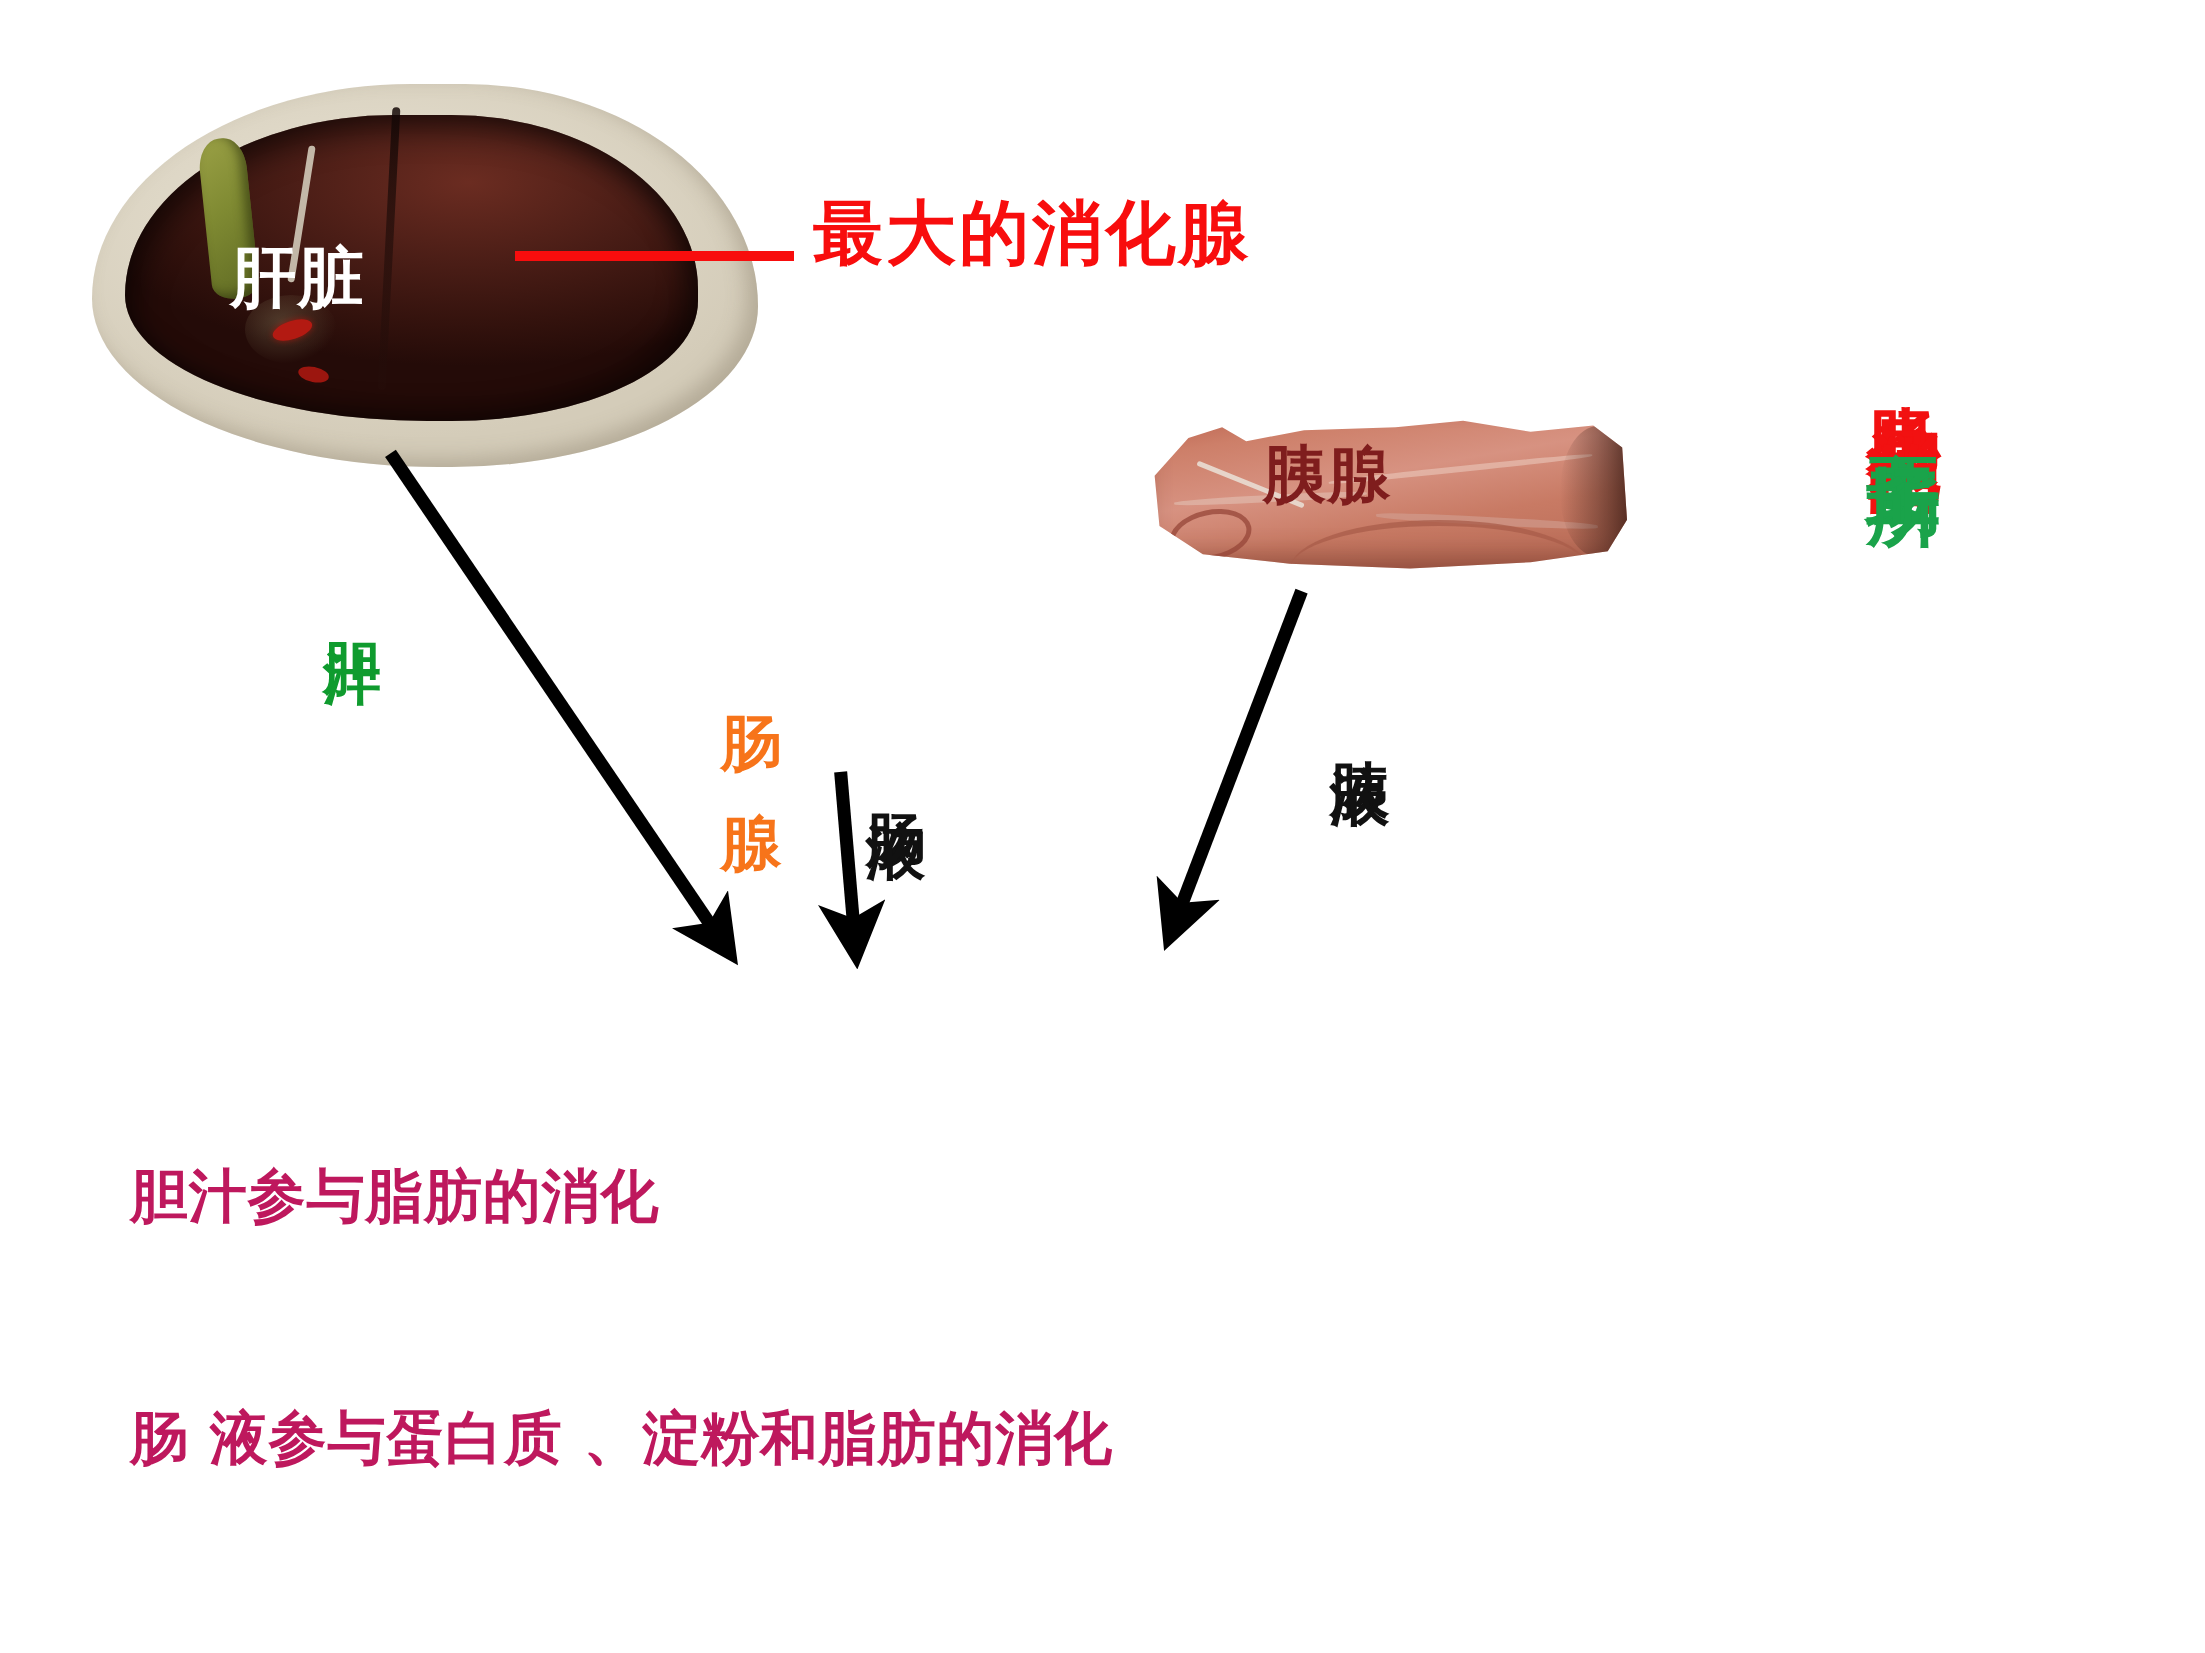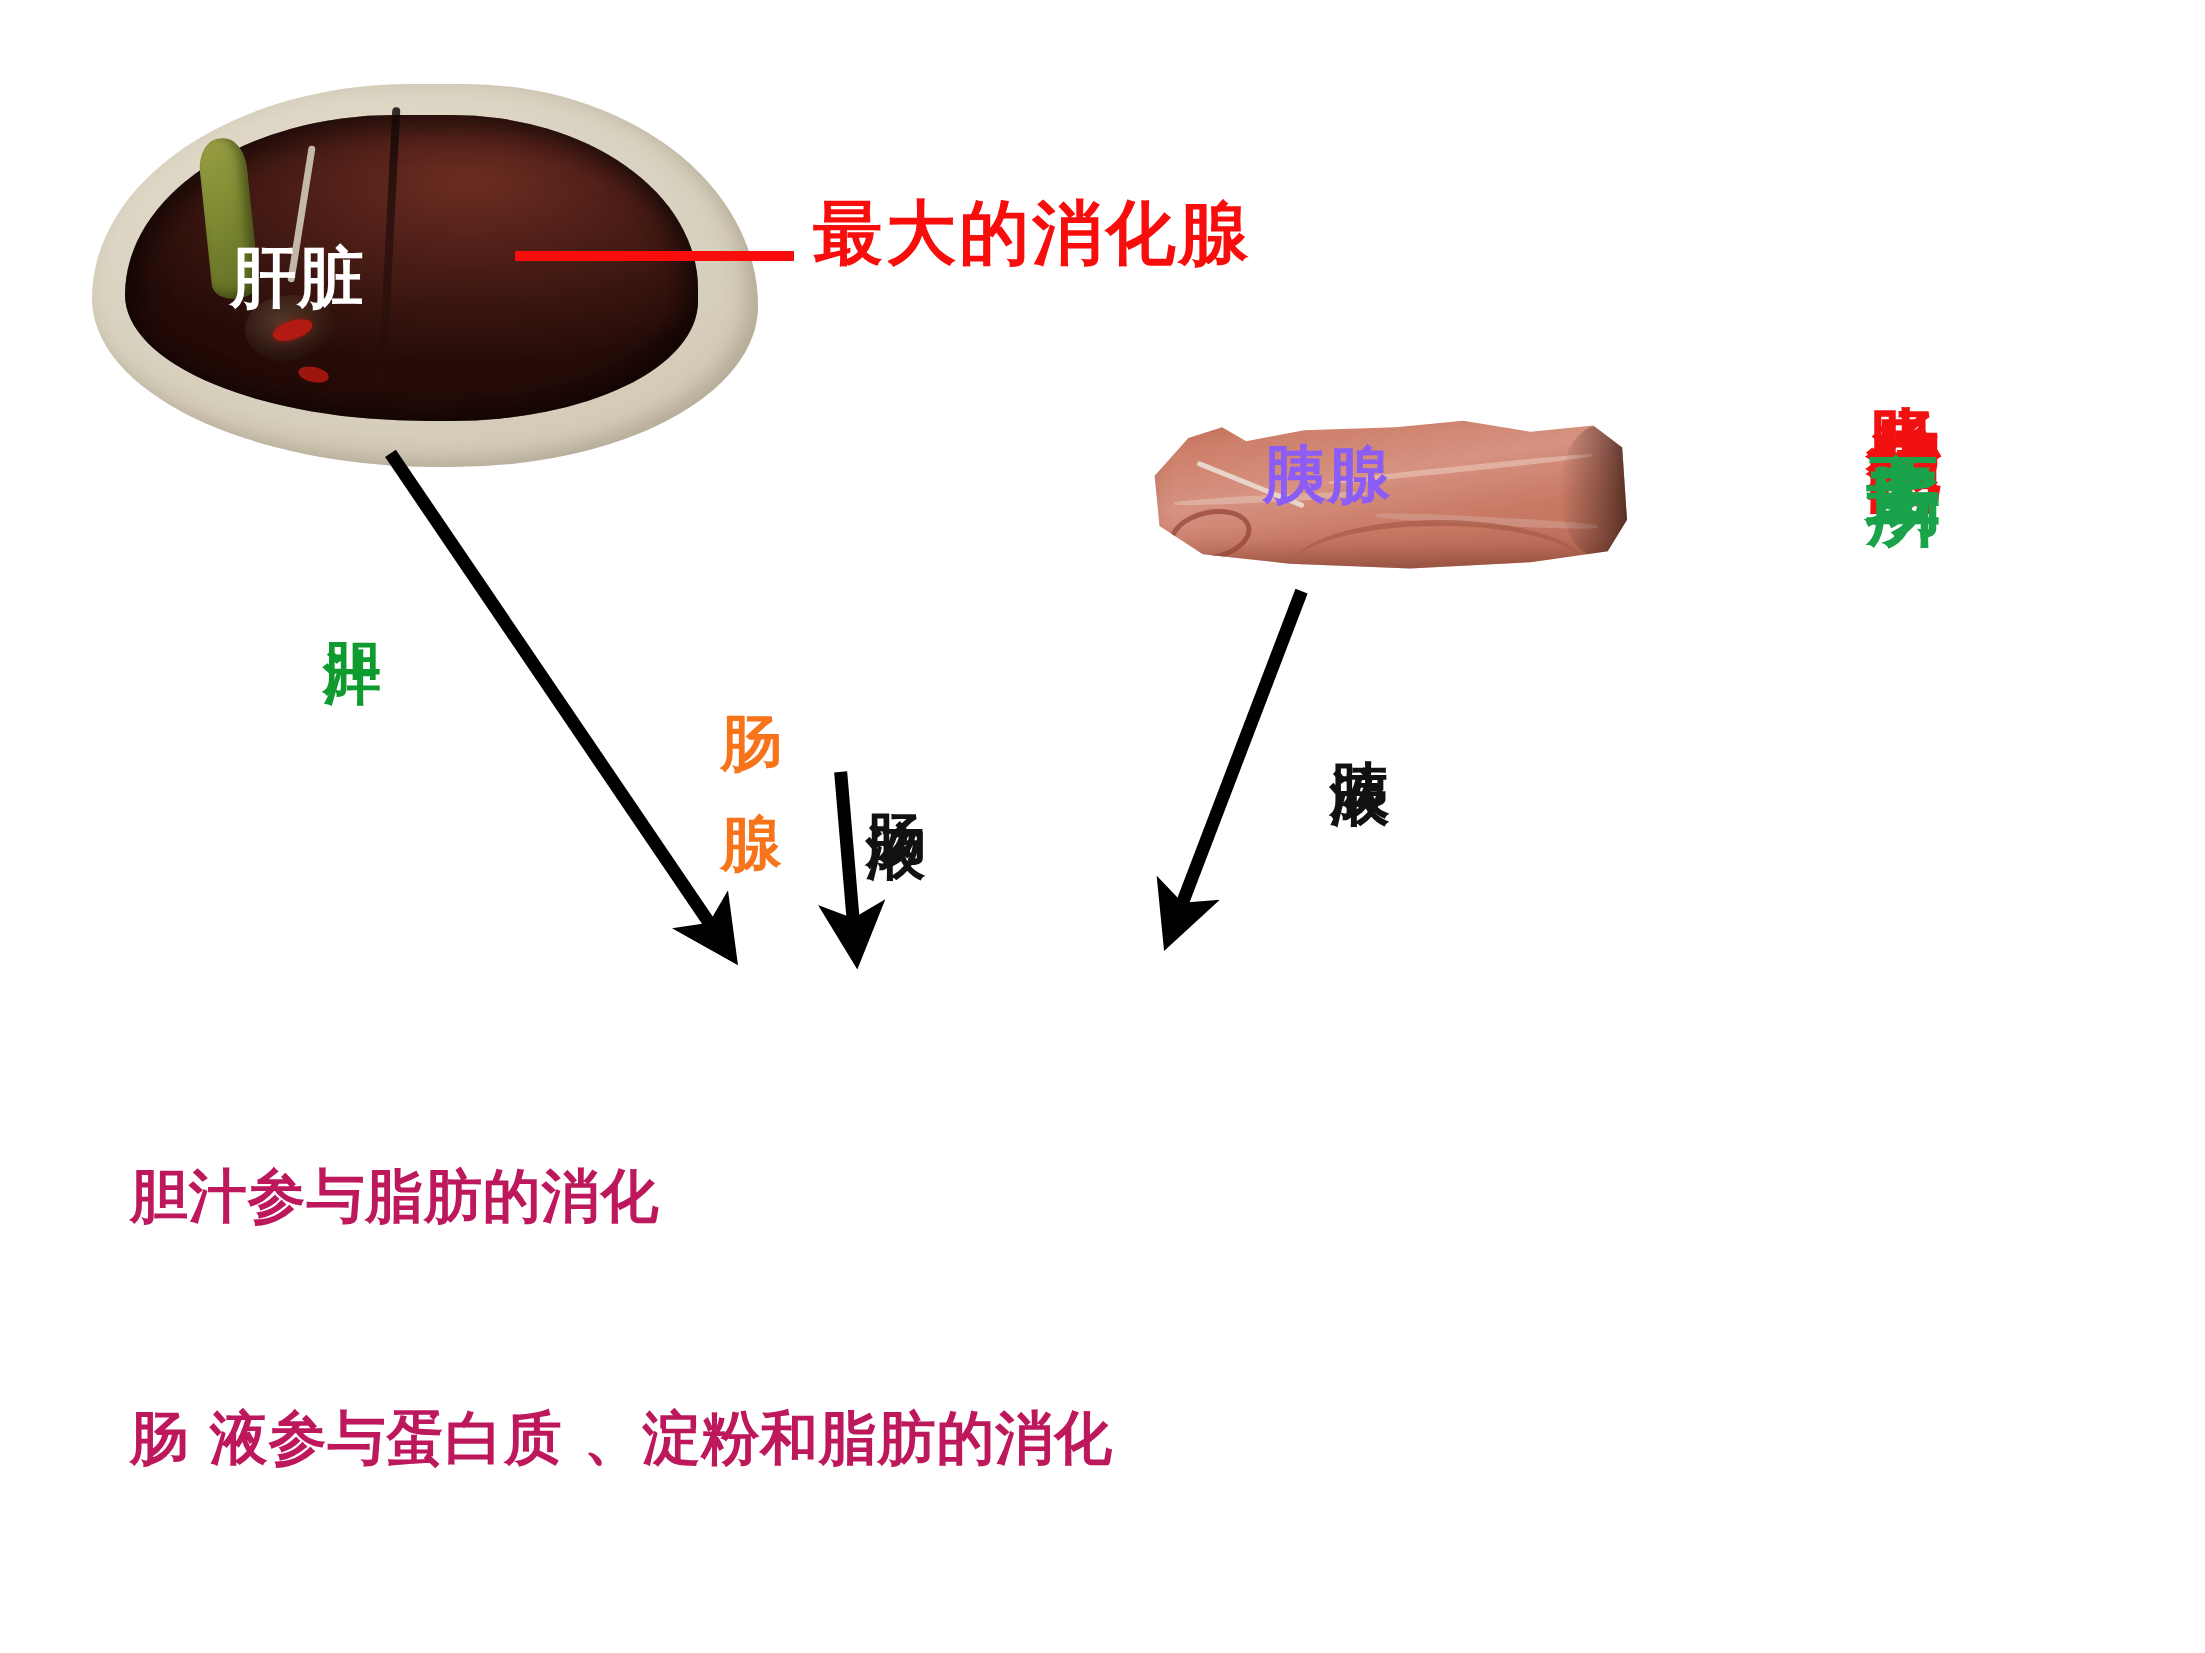--- a/index.html
+++ b/index.html
@@ -183,21 +183,21 @@
   #liver-label {
     left: 230px; top: 245px;
     font-size: 66px;
     color: #ffffff;
     letter-spacing: 1.5px;
   }
 
   #pancreas-label {
     left: 1263px; top: 443px;
     font-size: 63px;
-    color: #8b5cf6;
+    color: #7f1d1d;
     letter-spacing: 1.5px;
   }
 
   #largest-gland-label {
     left: 813px; top: 198px;
     font-size: 70px;
     color: #f80d0d;
     letter-spacing: 3.1px;
     text-align: right;
   }

